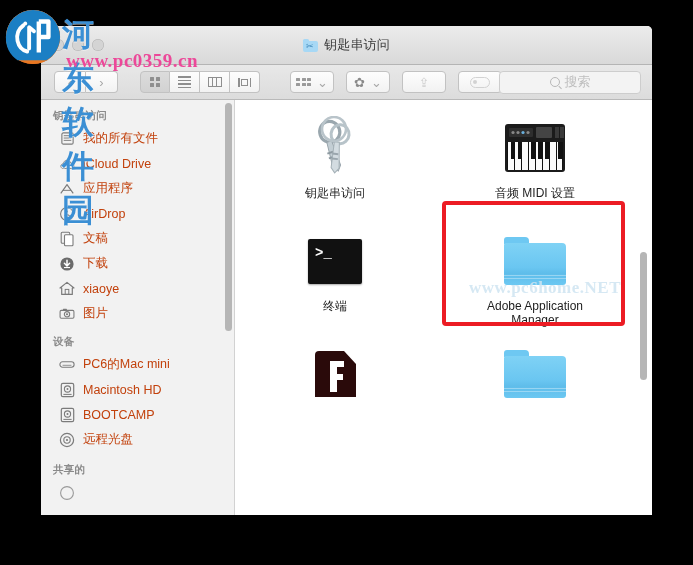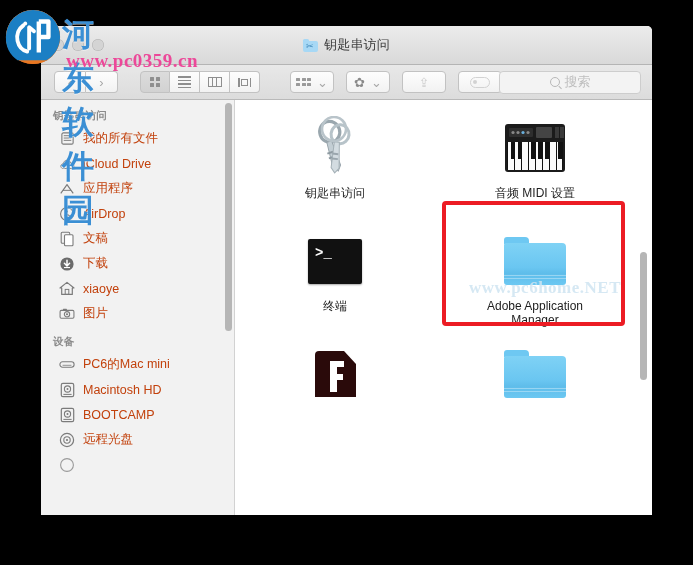--- a/index.html
+++ b/index.html
@@ -400,20 +400,21 @@
         <span class="sb-icon">
           <svg width="16" height="16" viewBox="0 0 16 16">
               <circle cx="8" cy="8" r="6.6" fill="none" stroke="#7b7b7b" stroke-width="1.2"></circle>
               <circle cx="8" cy="8" r="3.2" fill="none" stroke="#7b7b7b" stroke-width="1.1"></circle>
               <circle cx="8" cy="8" r="1.1" fill="#7b7b7b"></circle>
             </svg>
         </span>
         <span class="sb-label">远程光盘</span>
       </div>
 
+      <div class="sb-head" style="padding-top:11px">共享的</div>
 
       <div class="sb-item">
         <span class="sb-icon">
           <svg width="16" height="16" viewBox="0 0 16 16">
               <circle cx="8" cy="8" r="6.4" fill="none" stroke="#9a9a9a" stroke-width="1.1"></circle>
             </svg>
         </span>
         <span class="sb-label"></span>
       </div>
 

